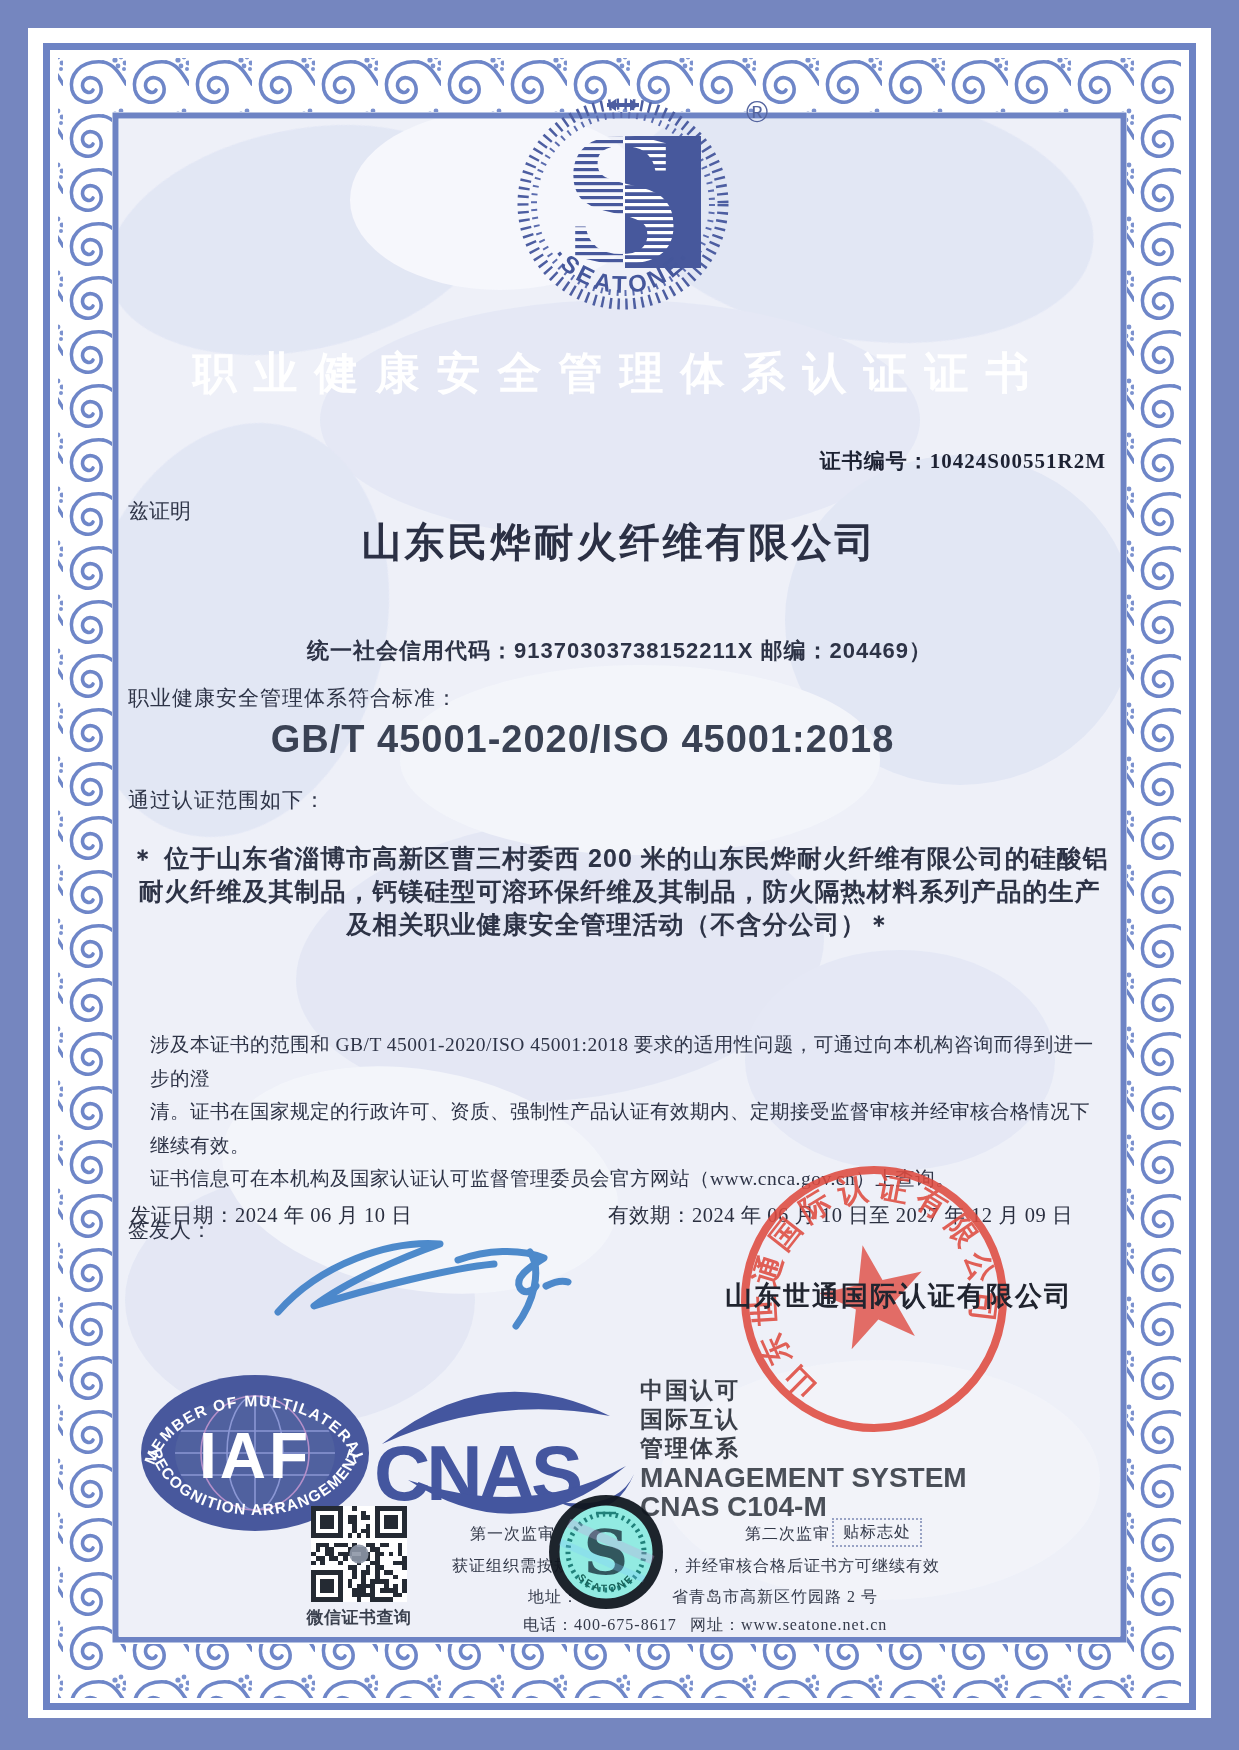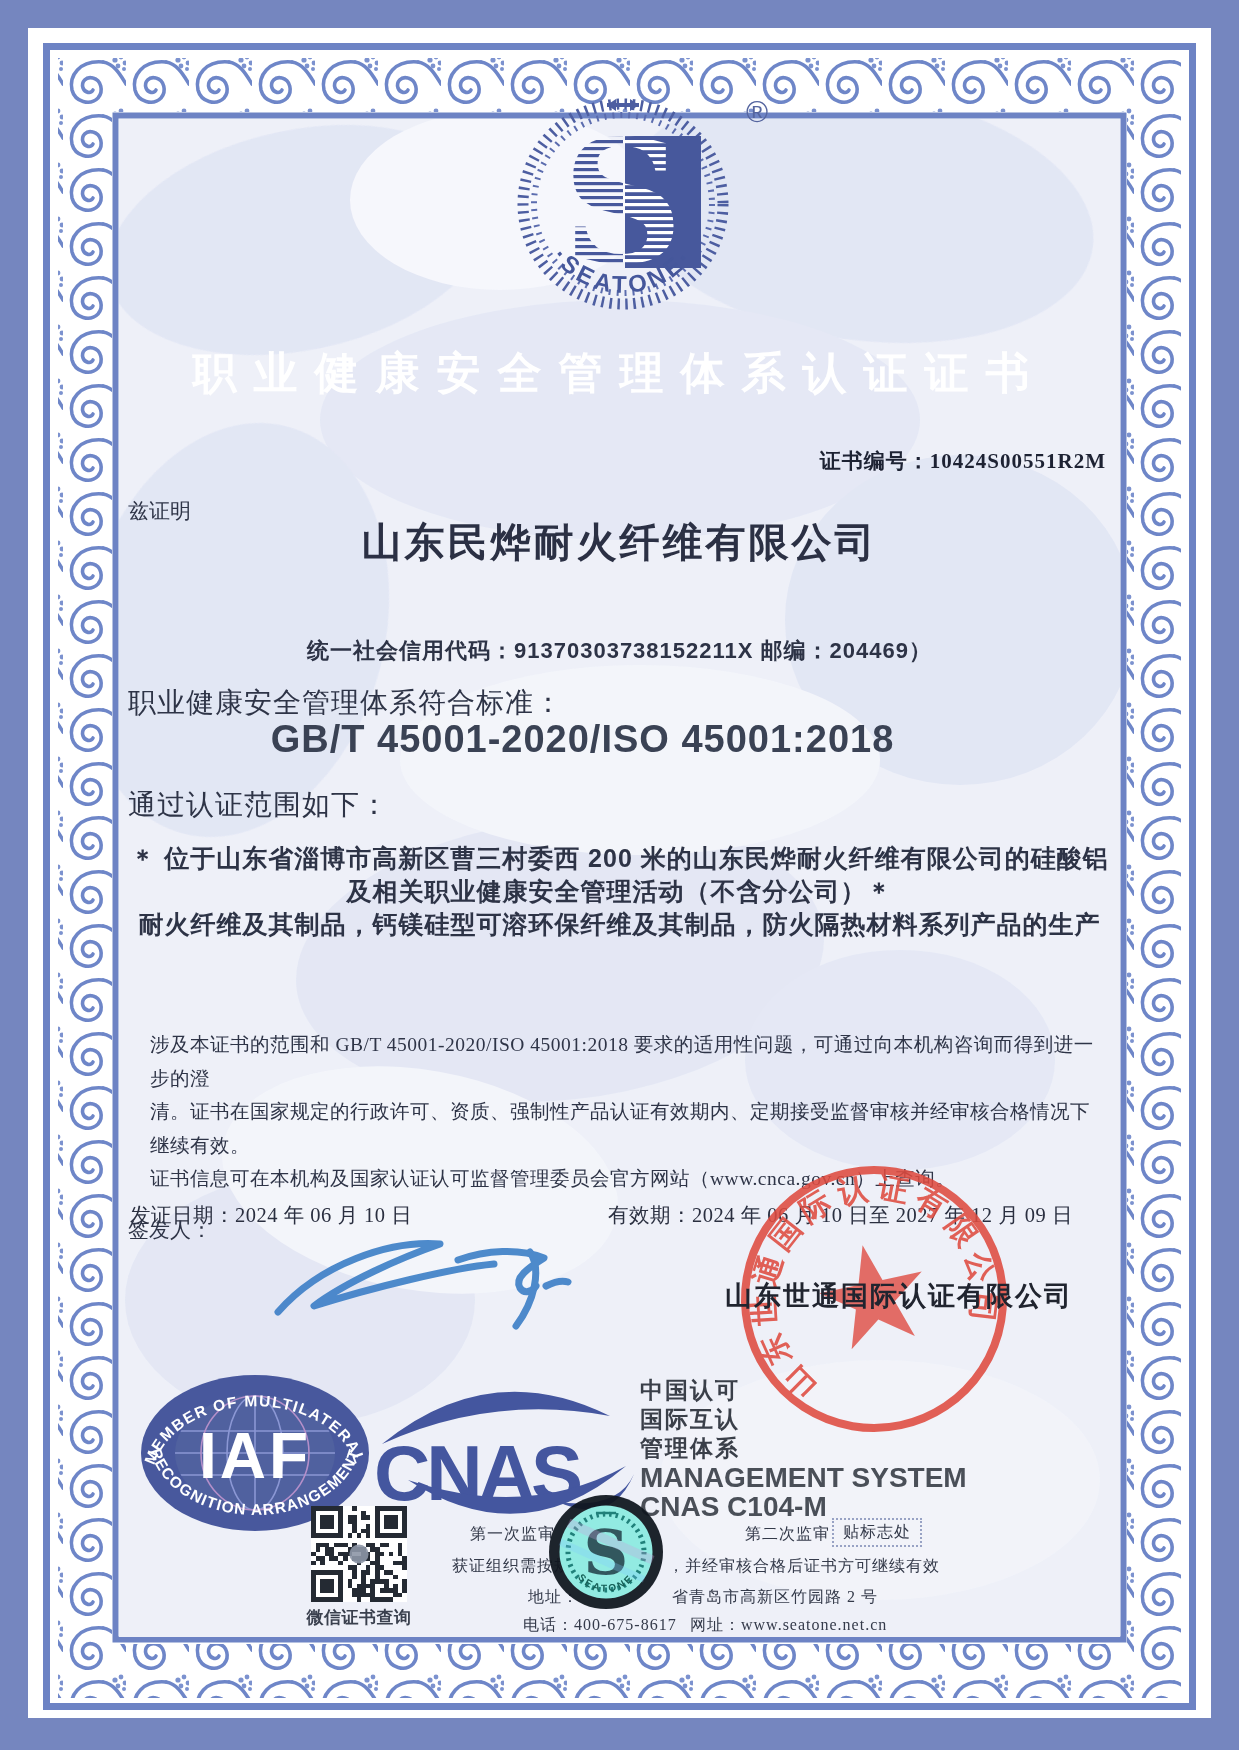--- a/index.html
+++ b/index.html
@@ -7,21 +7,21 @@
          font-family:"Liberation Serif",serif;color:#262b3a;}
   .abs{position:absolute;}
   .serif{font-family:"Liberation Serif",serif;}
   .sans{font-family:"Liberation Sans",sans-serif;}
   .centerline{left:0;width:1239px;text-align:center;}
   .title{top:344px;font-size:44px;font-weight:600;letter-spacing:17px;color:#ffffff;}
   .certno{top:447px;right:133px;font-size:21px;font-weight:bold;color:#1d2233;letter-spacing:1px;}
   .hereby{left:128px;top:497px;font-size:21px;color:#2e3447;}
   .company{top:515px;font-size:40px;font-weight:bold;color:#2b3044;letter-spacing:3px;}
   .addr{font-size:22px;font-weight:bold;color:#2d3346;letter-spacing:1px;}
-  .label{left:128px;font-size:28px;color:#2e3447;letter-spacing:1px;}
+  .label{left:128px;font-size:21px;color:#2e3447;letter-spacing:1px;}
   .standard{top:718px;font-size:38px;font-weight:600;color:#3a4254;letter-spacing:1px;transform:translateX(-37px);}
   .scope{top:842px;font-size:25px;font-weight:bold;color:#2d3346;line-height:33px;letter-spacing:1px;}
   .notice{left:150px;top:1028px;width:958px;font-size:19.5px;color:#2e3447;line-height:33.5px;letter-spacing:.5px;}
   .daterow{top:1156px;font-size:20.5px;color:#2a2f40;letter-spacing:.5px;margin-top:45px;}
   .signer{left:128px;top:1216px;font-size:21px;color:#2e3447;}
   .stampname{left:718px;top:1278px;width:362px;text-align:center;font-size:27px;font-weight:600;
              color:#20242f;letter-spacing:2px;}
   .accred{left:640px;top:1376px;line-height:29px;}
   .accred .zh{font-size:23px;font-weight:bold;color:#3a3f49;letter-spacing:2px;}
   .accred .en{font-size:28px;font-weight:bold;color:#4a4f58;letter-spacing:0;}
@@ -117,22 +117,22 @@
 
   <div class="abs centerline company sans">山东民烨耐火纤维有限公司</div>
   <div class="abs centerline addr sans" style="top:636px">统一社会信用代码：91370303738152211X 邮编：204469）</div>
 
   <div class="abs label serif" style="top:684px">职业健康安全管理体系符合标准：</div>
   <div class="abs centerline standard sans">GB/T 45001-2020/ISO 45001:2018</div>
   <div class="abs label serif" style="top:786px">通过认证范围如下：</div>
 
   <div class="abs centerline scope sans">
     <div>＊ 位于山东省淄博市高新区曹三村委西 200 米的山东民烨耐火纤维有限公司的硅酸铝</div>
+    <div>耐火纤维及其制品，钙镁硅型可溶环保纤维及其制品，防火隔热材料系列产品的生产</div>
     <div>及相关职业健康安全管理活动（不含分公司）＊</div>
-    <div>耐火纤维及其制品，钙镁硅型可溶环保纤维及其制品，防火隔热材料系列产品的生产</div>
   </div>
 
   <div class="abs notice serif">
     <div>涉及本证书的范围和 GB/T 45001-2020/ISO 45001:2018 要求的适用性问题，可通过向本机构咨询而得到进一步的澄</div>
     <div>清。证书在国家规定的行政许可、资质、强制性产品认证有效期内、定期接受监督审核并经审核合格情况下继续有效。</div>
     <div>证书信息可在本机构及国家认证认可监督管理委员会官方网站（www.cnca.gov.cn）上查询。</div>
   </div>
 
   <div class="abs daterow serif" style="left:130px">发证日期：2024 年 06 月 10 日</div>
   <div class="abs daterow serif" style="left:608px">有效期：2024 年 06 月 10 日至 2027 年 12 月 09 日</div>

